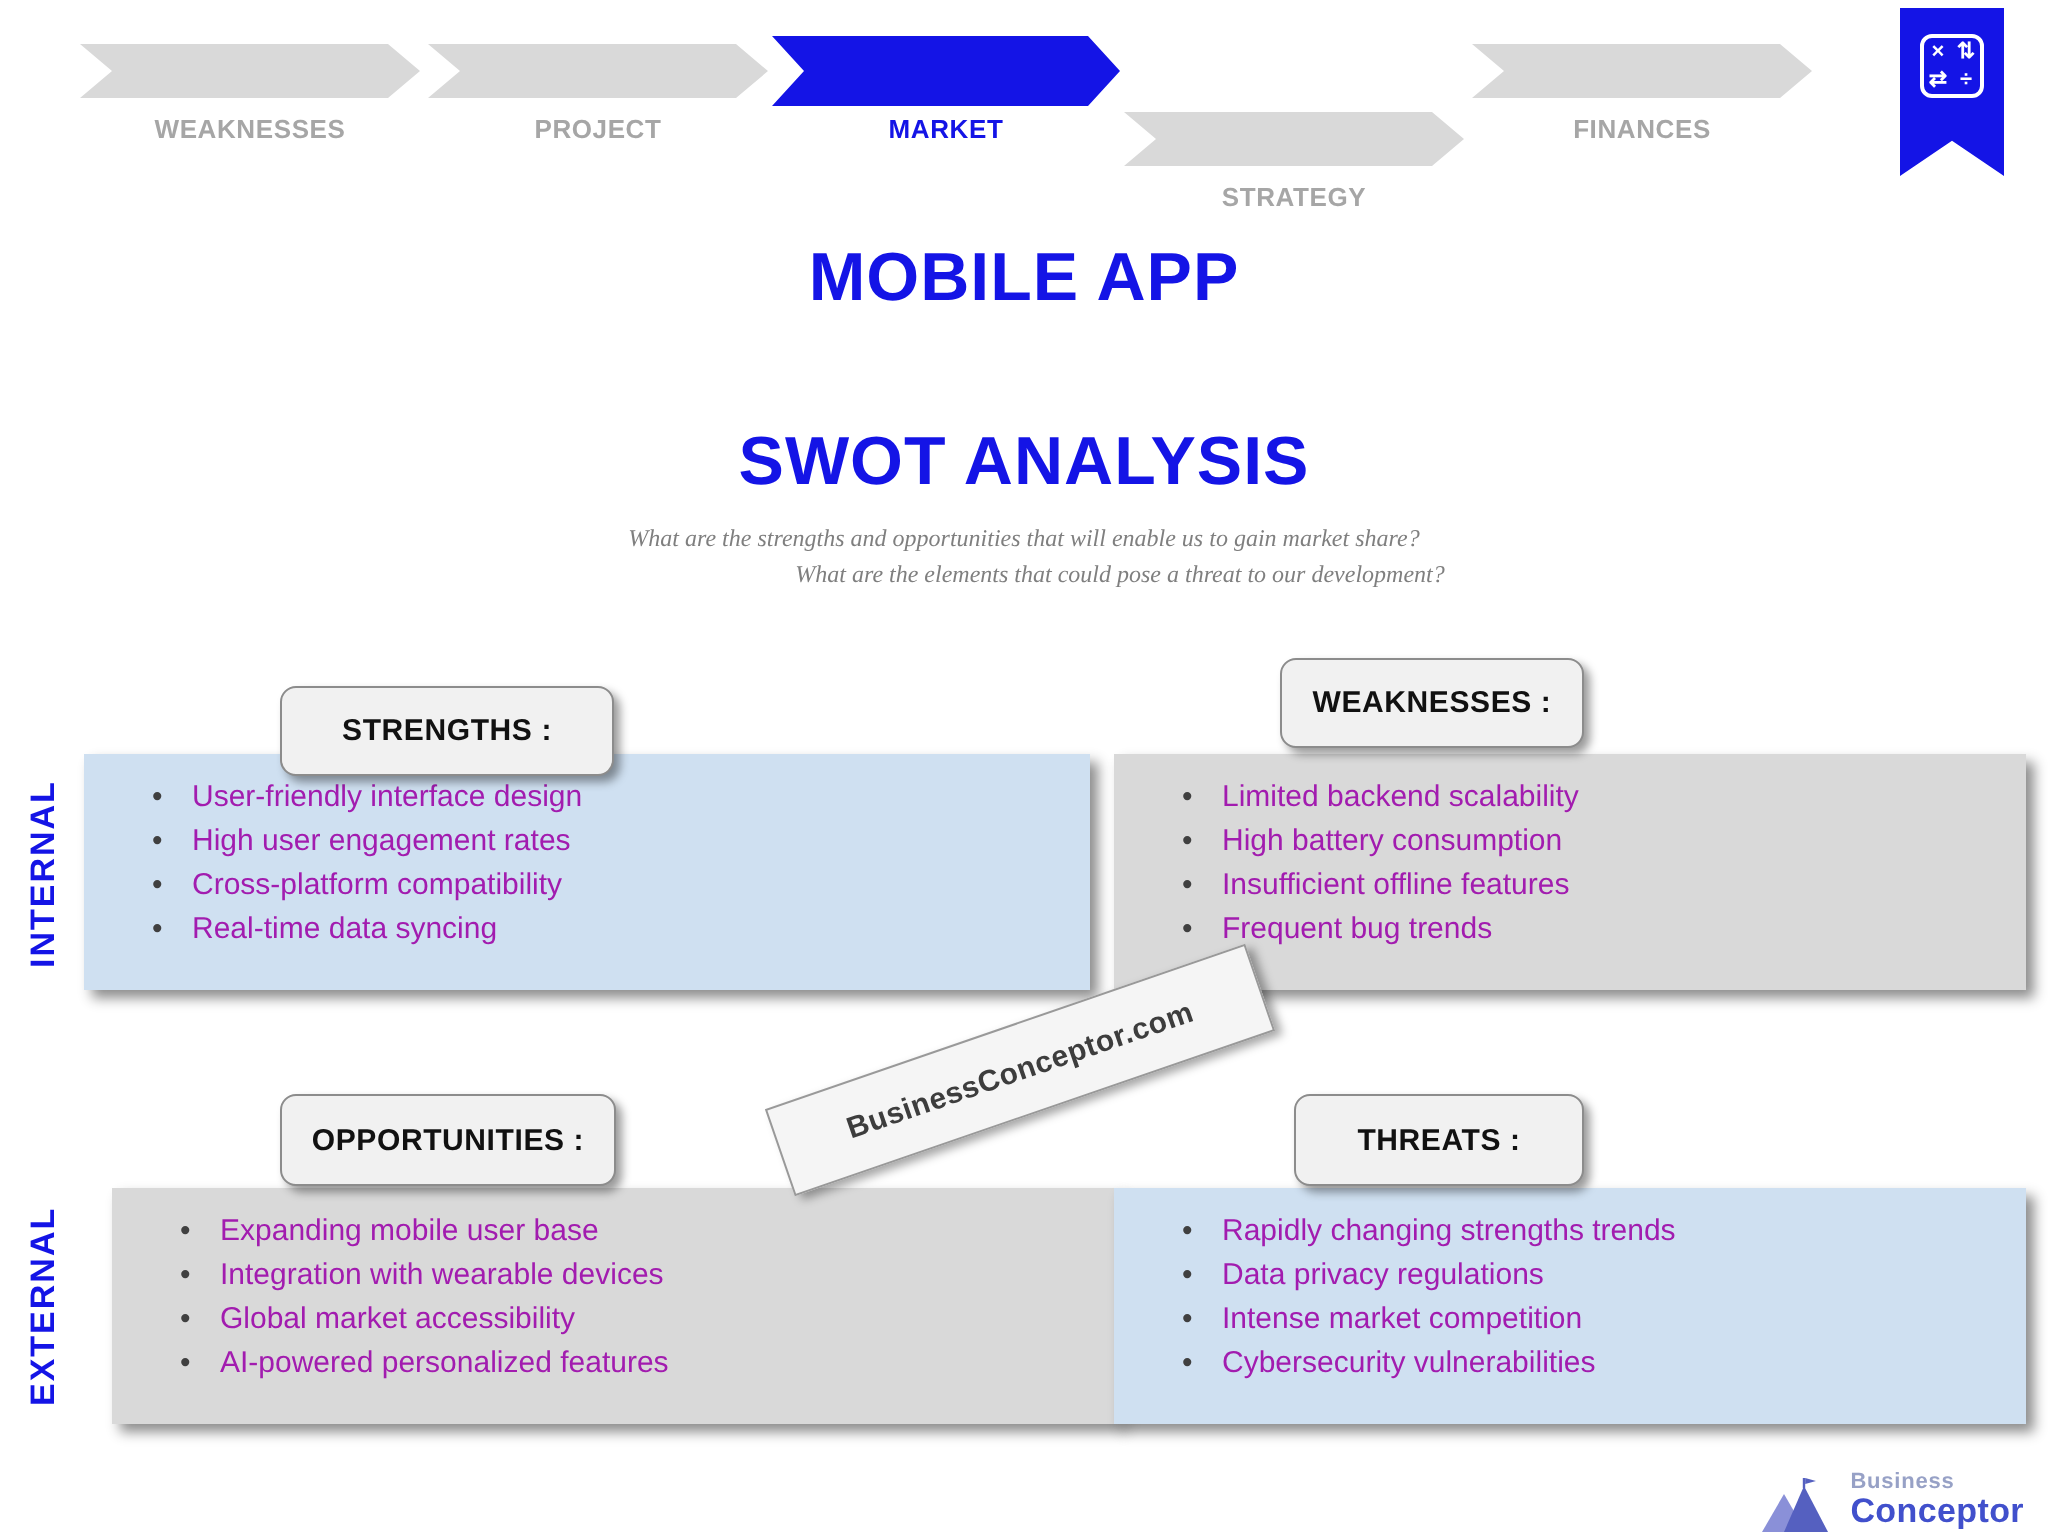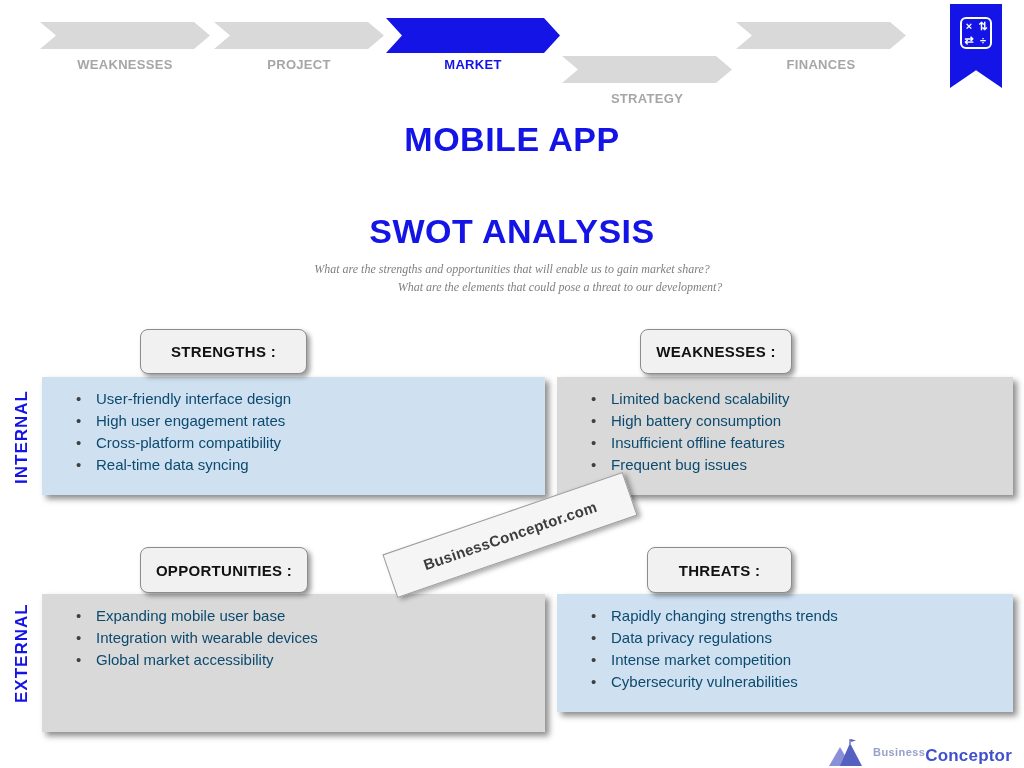--- a/index.html
+++ b/index.html
@@ -56,53 +56,53 @@
     color:var(--accent,#1414e6);font-weight:bold;font-size:17px;letter-spacing:1px;
   }
   .side-internal{top:378px;height:118px;}
   .side-external{top:593px;height:120px;}
   .quad-header{
     position:absolute;z-index:3;background:#f1f1f1;border:1px solid #8c8c8c;border-radius:8px;
     box-shadow:3px 3px 5px rgba(0,0,0,.4);
     display:flex;align-items:center;justify-content:center;
     font-size:15px;font-weight:bold;color:#111;letter-spacing:.3px;
   }
-  .h-strengths{left:140px;top:329px;width:165px;height:43px;}
+  .h-strengths{left:140px;top:343px;width:165px;height:43px;}
   .h-weaknesses{left:640px;top:329px;width:150px;height:43px;}
   .h-opportunities{left:140px;top:547px;width:166px;height:44px;}
   .h-threats{left:647px;top:547px;width:143px;height:44px;}
   .quad-box{
     position:absolute;box-shadow:4px 4px 6px rgba(0,0,0,.45);
   }
   .tone-blue{background:var(--box-blue,#cfe0f1);}
   .tone-gray{background:var(--box-gray,#d9d9d9);}
   .b-strengths{left:42px;top:377px;width:503px;height:118px;}
   .b-weaknesses{left:557px;top:377px;width:456px;height:118px;}
-  .b-opportunities{left:42px;top:594px;width:503px;height:138px;}
+  .b-opportunities{left:56px;top:594px;width:503px;height:118px;}
   .b-threats{left:557px;top:594px;width:456px;height:118px;}
   .quad-box ul{margin:0;padding:13px 10px 0 34px;list-style:none;}
   .quad-box li{
     position:relative;padding-left:20px;margin-bottom:5px;
-    font-size:15px;color:#0c4a6e;
+    font-size:15px;color:#a21caf;
   }
   .quad-box li::before{content:"\2022";position:absolute;left:0;color:#404040;}
   
   .watermark{
     position:absolute;left:383px;top:512px;width:252px;height:44px;z-index:4;
     background:#f5f5f5;border:1px solid #999;
     box-shadow:3px 3px 5px rgba(0,0,0,.35);
     transform:rotate(-19deg);
     display:flex;align-items:center;justify-content:center;
     font-size:15px;font-weight:bold;color:#3d3d3d;letter-spacing:.3px;
   }
   
   .logo{
     position:absolute;right:12px;bottom:2px;display:flex;align-items:flex-end;gap:4px;
   }
-  .logo-text{display:flex;flex-direction:row;line-height:1;padding-bottom:2px;}
+  .logo-text{display:flex;flex-direction:column;line-height:1;padding-bottom:2px;}
   .logo-top{font-size:11px;font-weight:bold;color:#97a1c6;letter-spacing:.4px;}
   .logo-bottom{font-size:17px;font-weight:bold;color:#4150cc;letter-spacing:.2px;}
 </style>
 </head>
 <body>
 
 <div class="slide">
 
   <div class="chevron c0"></div>
   <div class="chevron c1"></div>
@@ -144,28 +144,29 @@
         <li>High user engagement rates</li>
         <li>Cross-platform compatibility</li>
         <li>Real-time data syncing</li>
       </ul>
   </div>
   <div class="quad-box tone-gray b-weaknesses">
     <ul>
         <li>Limited backend scalability</li>
         <li>High battery consumption</li>
         <li>Insufficient offline features</li>
-        <li>Frequent bug issues</li>
+        <li>Frequent bug trends</li>
       </ul>
   </div>
   <div class="quad-box tone-gray b-opportunities">
     <ul>
         <li>Expanding mobile user base</li>
         <li>Integration with wearable devices</li>
         <li>Global market accessibility</li>
+        <li>AI-powered personalized features</li>
       </ul>
   </div>
   <div class="quad-box tone-blue b-threats">
     <ul>
         <li>Rapidly changing strengths trends</li>
         <li>Data privacy regulations</li>
         <li>Intense market competition</li>
         <li>Cybersecurity vulnerabilities</li>
       </ul>
   </div>

